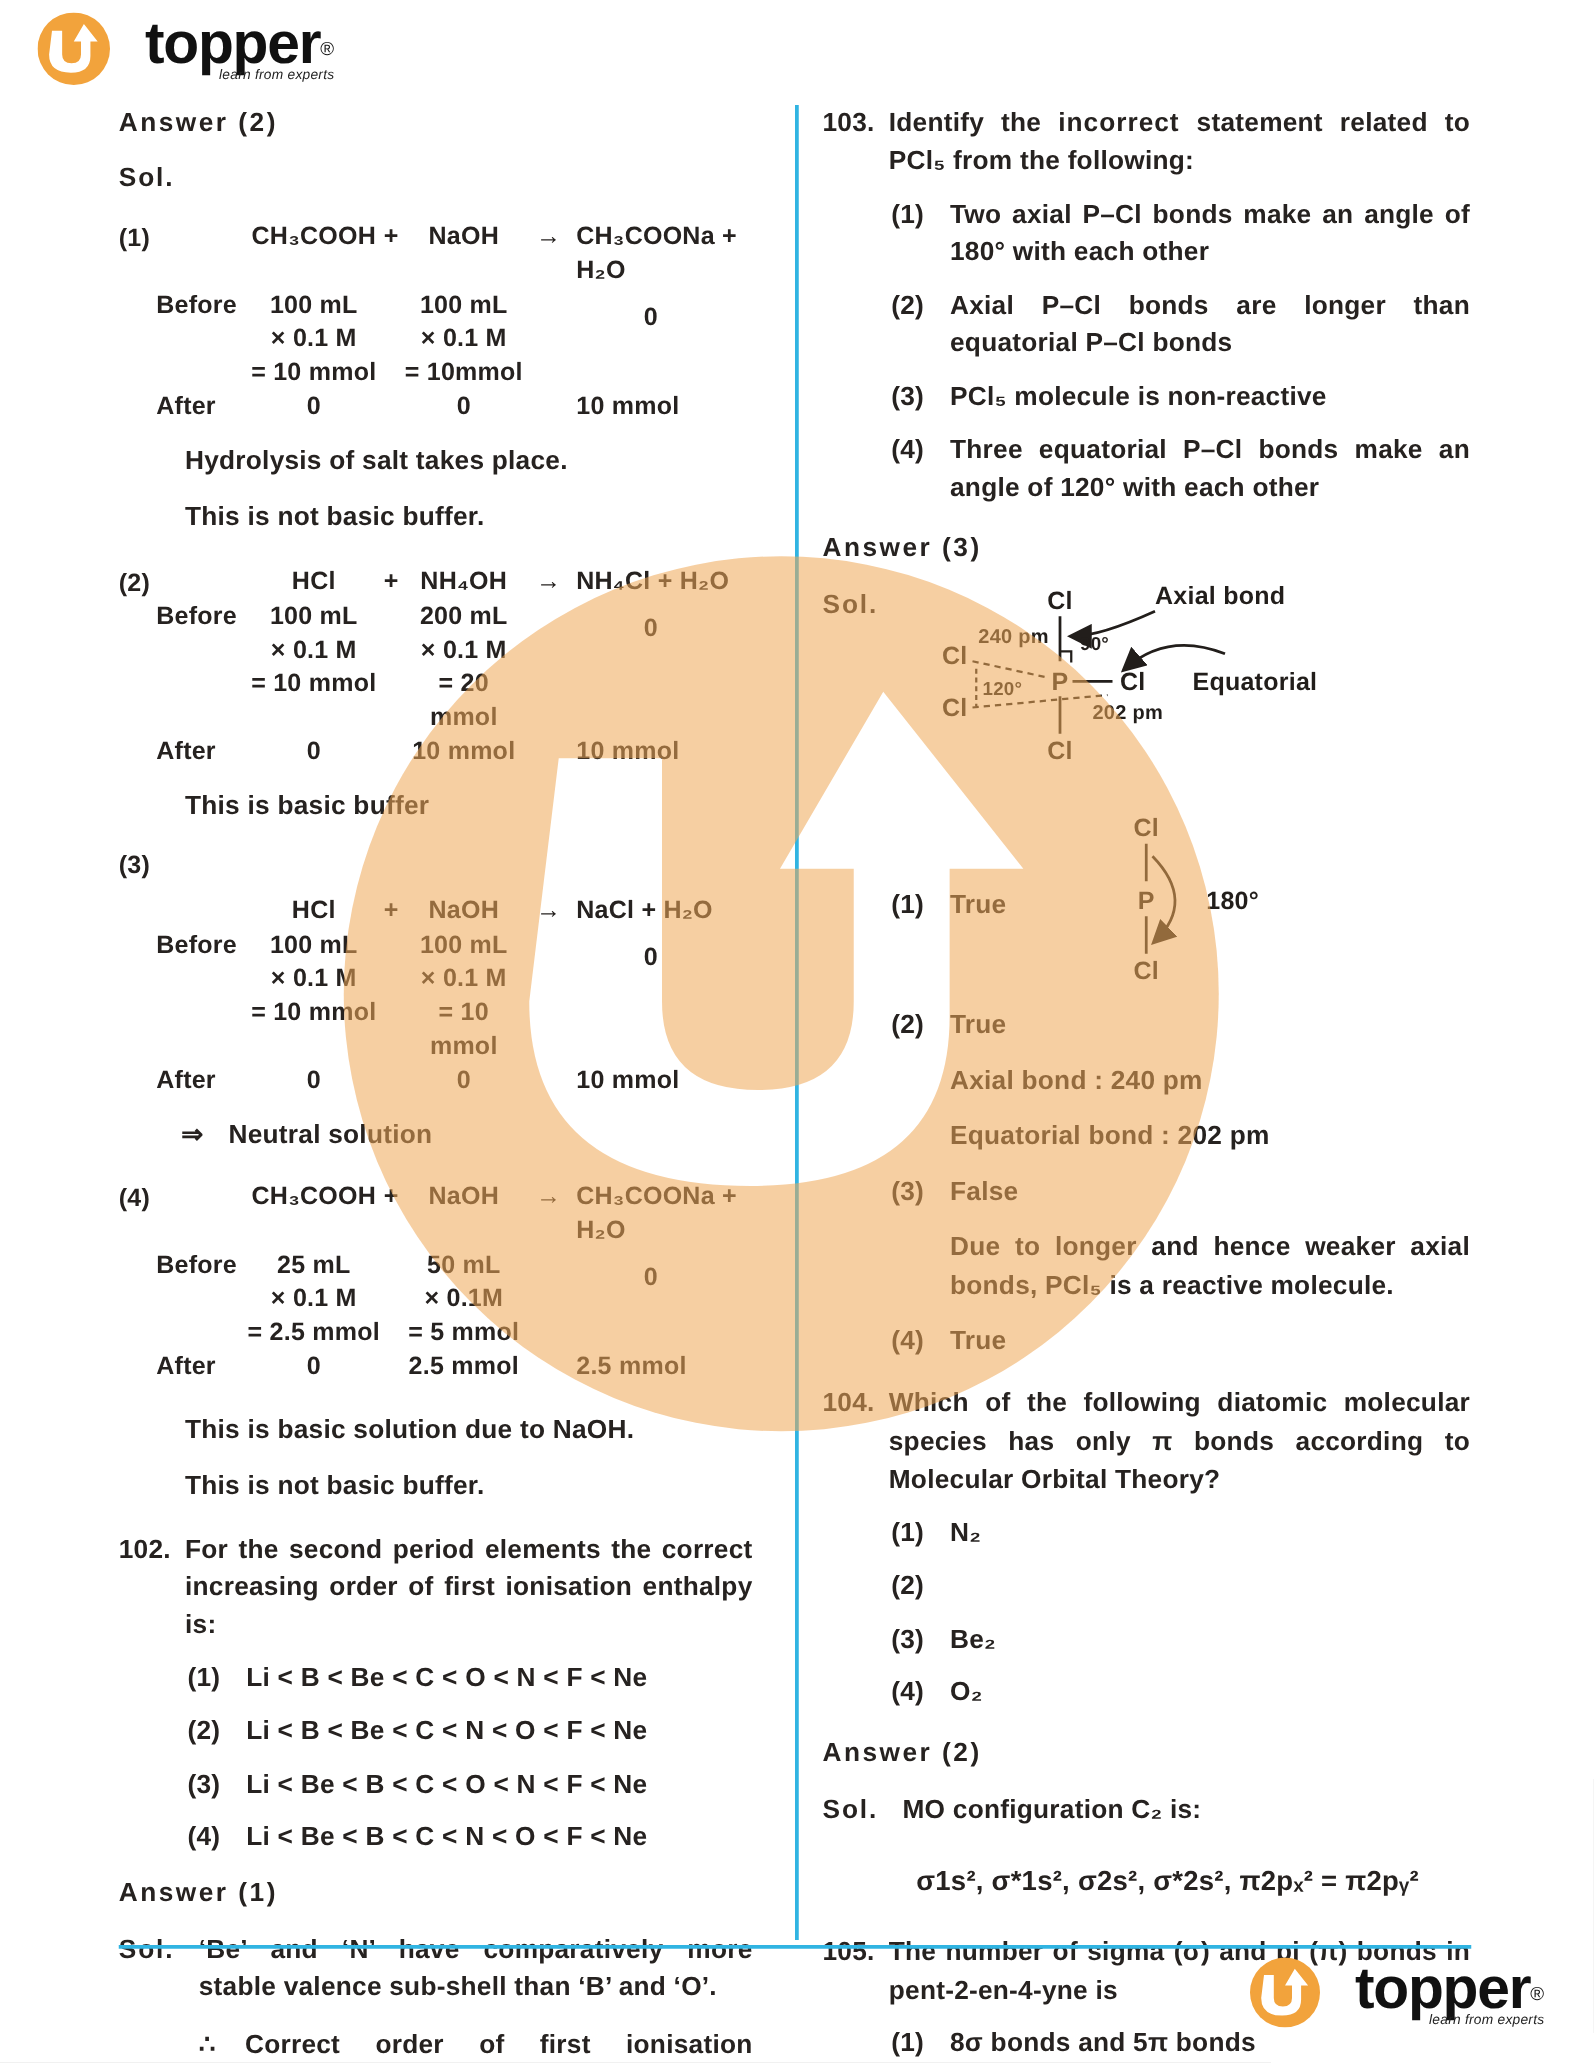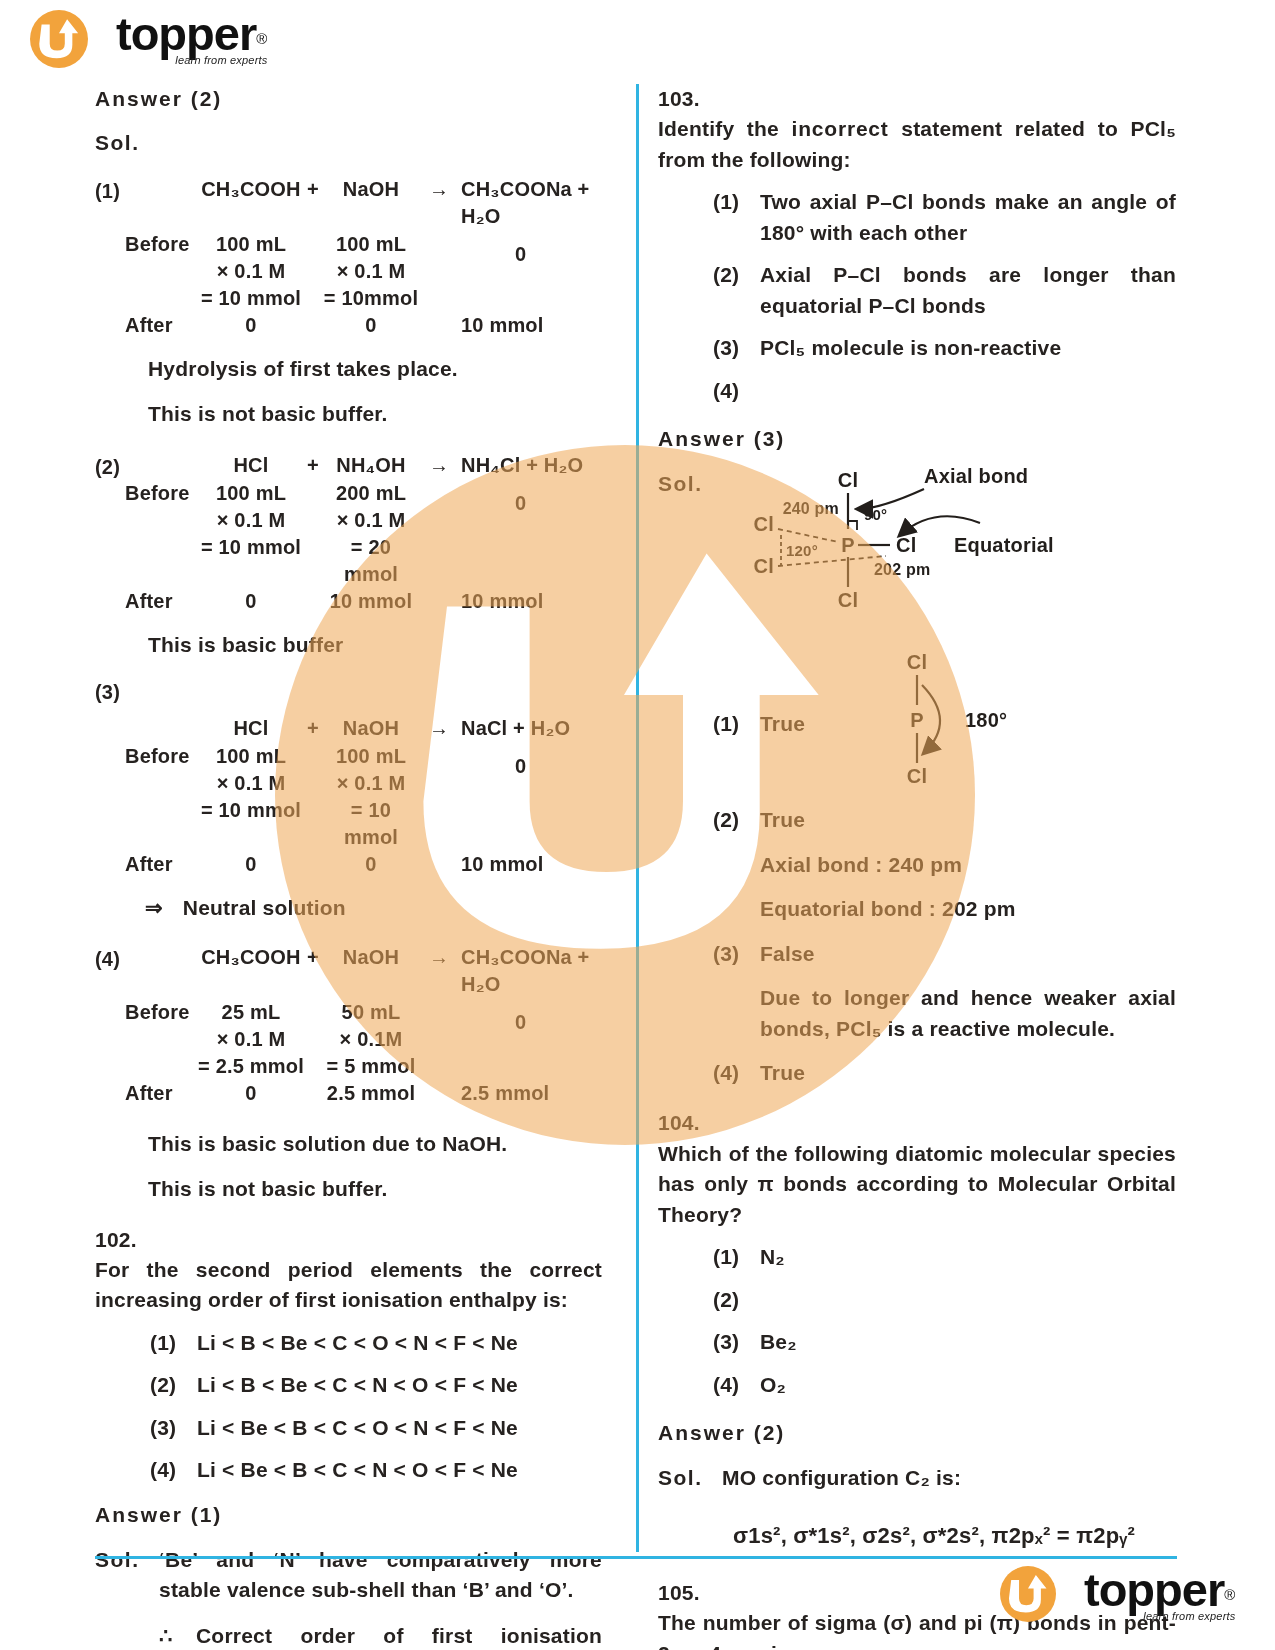--- a/index.html
+++ b/index.html
@@ -20,21 +20,21 @@
   .col-l{left:95px;width:507px;}
   .col-r{left:658px;width:518px;}
   .vdivider{position:absolute;left:636px;top:84px;width:3px;height:1468px;background:#30b4e2;}
   .fline{position:absolute;left:95px;top:1556px;width:1082px;height:3px;background:#30b4e2;}
   
   .ans-head{font-size:21px;letter-spacing:2px;margin-top:14px;}
   .sol{display:flex;gap:14px;margin-top:15px;}
   .sol-lbl{min-width:50px;letter-spacing:1.5px;flex:none;}
   .sol-body{flex:1;}
   .jt{text-align:justify;}
-  .q{display:flex;margin-top:20px;flex-direction:column;}
+  .q{display:flex;margin-top:20px;}
   .q-num{width:53px;flex:none;}
   .q-text{flex:1;text-align:justify;}
   .opt{display:flex;margin:12px 0 0 55px;}
   .opt-num{width:47px;flex:none;}
   .opt-text{flex:1;text-align:justify;}
   .note{margin:15px 0 0 53px;}
   .note.arr{display:flex;gap:20px;margin-left:50px;}
   .tr-row{display:flex;margin-top:15px;}
   .tr-sym{width:37px;flex:none;}
   .tr-text{flex:1;text-align:justify;}
@@ -118,21 +118,21 @@
         </div>
       <div class="rr">
           <span class="cL">After</span>
           <span class="cA">0</span>
           <span class="cP"></span>
           <span class="cB">0</span>
           <span class="cR"></span>
           <span class="cC">10 mmol</span>
         </div>
     </div>
-    <div class="note">Hydrolysis of first takes place.</div>
+    <div class="note">Hydrolysis of salt takes place.</div>
     <div class="note">This is not basic buffer.</div>
 
     <div class="rx" style="margin-top:22px">
       <div class="rx-num">(2)</div>
       <div class="rr eq">
         <span class="cL"></span>
           <span class="cA">HCl</span>
           <span class="cP">+</span>
           <span class="cB">NH₄OH</span>
           <span class="cR">→</span>
@@ -314,20 +314,21 @@
     <div class="opt">
         <span class="opt-num">(2)</span>
         <span class="opt-text">Axial P–Cl bonds are longer than equatorial P–Cl bonds</span>
       </div>
     <div class="opt">
         <span class="opt-num">(3)</span>
         <span class="opt-text">PCl₅ molecule is non-reactive</span>
       </div>
     <div class="opt">
         <span class="opt-num">(4)</span>
+        <span class="opt-text">Three equatorial P–Cl bonds make an angle of 120° with each other</span>
       </div>
 
     <div class="ans-head" style="margin-top:18px">Answer (3)</div>
 
     <div class="sol">
       <span class="sol-lbl">Sol.</span>
 
       <svg class="diag1" width="330" height="178" viewBox="0 0 330 178">
         <defs>
           <marker id="ah" markerWidth="9" markerHeight="9" refX="7" refY="4.5" orient="auto">

